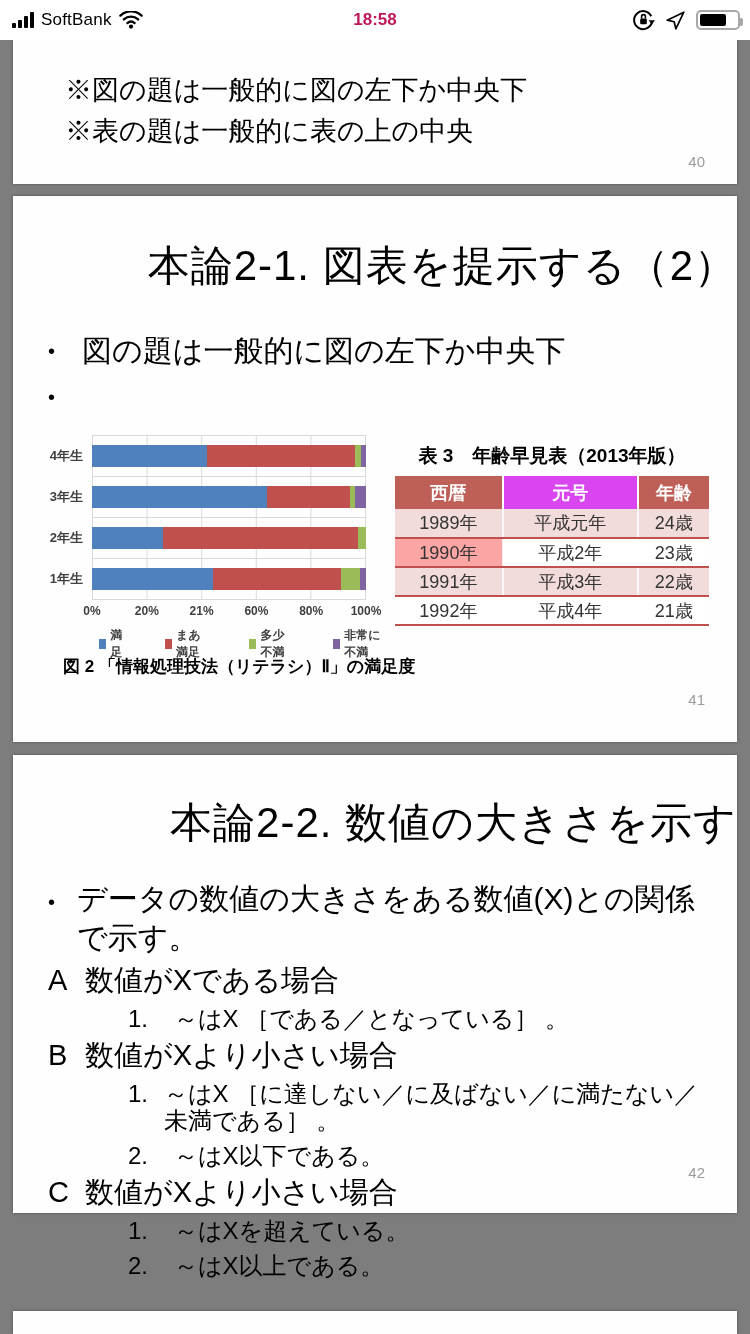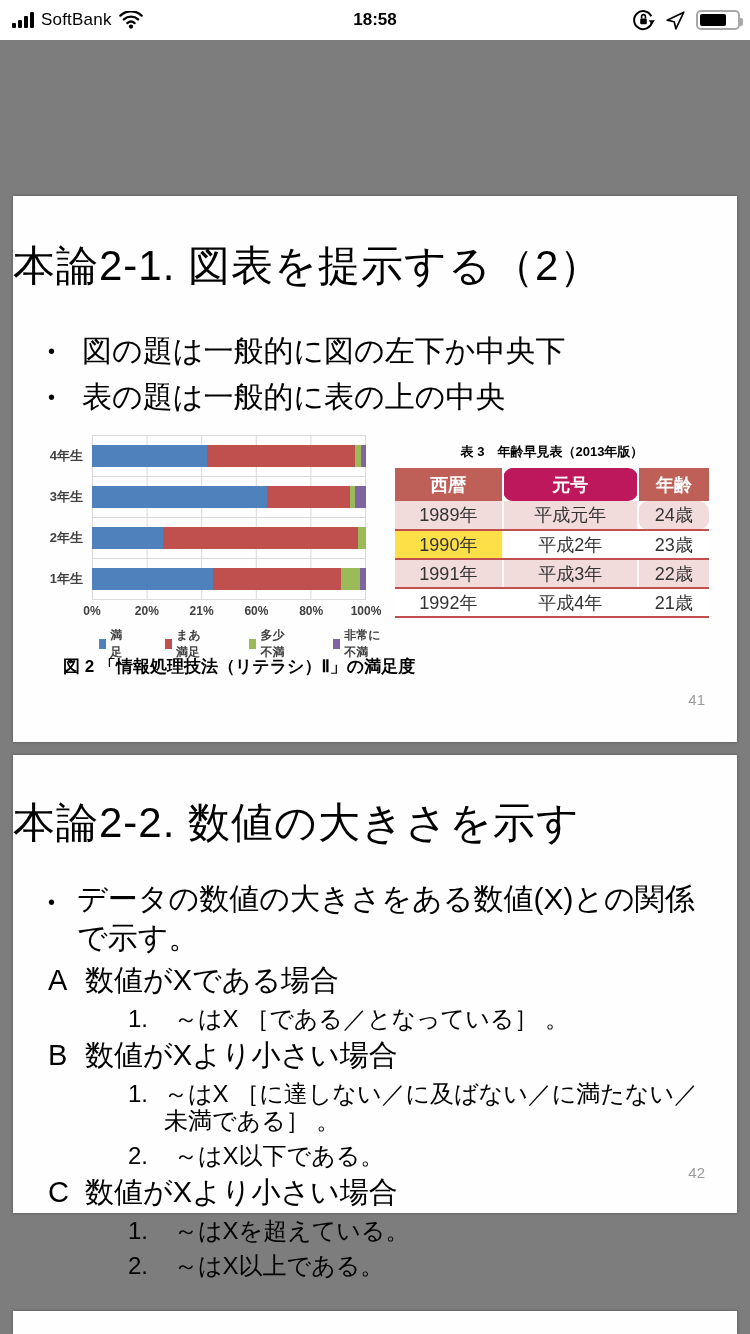--- a/index.html
+++ b/index.html
@@ -4,39 +4,39 @@
 <style>
   * { margin:0; padding:0; box-sizing:border-box; }
   html,body { width:750px; height:1334px; }
   body { font-family:"Liberation Sans", sans-serif; background:#7d7d7d; position:relative; overflow:hidden; }
 
   
   .statusbar { position:absolute; top:0; left:0; width:750px; height:40px; background:#fff;
     display:flex; align-items:center; z-index:10; }
   .sb-left { position:absolute; left:12px; top:0; height:40px; display:flex; align-items:center; gap:7px; }
   .sb-carrier { font-size:17px; color:#000; letter-spacing:.2px; }
-  .sb-time { position:absolute; left:0; width:750px; text-align:center; font-size:17px; font-weight:bold; color:#000000; }
+  .sb-time { position:absolute; left:0; width:750px; text-align:center; font-size:17px; font-weight:bold; color:#be185d; }
   .sb-right { position:absolute; right:10px; top:0; height:40px; display:flex; align-items:center; gap:10px; }
   .battery { width:44px; height:20px; border:2px solid #a8a8aa; border-radius:5px; position:relative; padding:2px; }
   .battery-fill { height:100%; background:#000; border-radius:2px; }
   .battery-nub { position:absolute; right:-5px; top:6px; width:3px; height:8px; background:#a8a8aa; border-radius:0 2px 2px 0; }
 
   
   .viewer { position:absolute; top:40px; left:0; width:750px; height:1294px; background:#7d7d7d; }
   .page { position:absolute; left:13px; width:724px; background:#fefefe; box-shadow:0 0 3px rgba(0,0,0,.35); }
   .page-number { position:absolute; font-size:15px; color:#9b9b9b; }
 
   
   .page-40 { top:0; height:144px; }
   .p40-lines { padding:30px 0 0 52px; }
   .p40-line { font-size:27px; color:#000; line-height:41px; }
 
   
   .page-41 { top:156px; height:546px; }
-  .slide-title { text-align:left; font-size:42px; color:#000; letter-spacing:1px; }
+  .slide-title { text-align:right; font-size:42px; color:#000; letter-spacing:1px; }
   .page-41 .slide-title { padding-top:42px; }
   .bullets { margin:34px 0 0 35px; }
   .bullet-line { display:flex; font-size:30px; color:#000; line-height:46px; }
   .bullet-dot { width:34px; font-size:20px; line-height:46px; }
 
   
   .chart { position:absolute; left:24px; top:239px; width:352px; }
   .chart-flex { display:flex; }
   .cat-labels { width:55px; }
   .cat-label { height:41px; line-height:41px; text-align:right; padding-right:9px;
@@ -50,21 +50,21 @@
   .x-ticks { margin-left:55px; width:274px; position:relative; height:17px; margin-top:2px; }
   .x-tick { position:absolute; transform:translateX(-50%); font-size:12px; font-weight:bold; color:#404040; top:2px; }
   .legend { margin:8px 0 0 38px; display:flex; gap:13px; align-items:center; }
   .legend-item { display:flex; align-items:center; gap:4px;margin-left:24px; }
   .legend-swatch { width:10px; height:10px; }
   .legend-label { font-size:12px; font-weight:bold; color:#404040; }
   .figure-caption { position:absolute; left:50px; top:459px; font-size:17px; font-weight:bold; color:#000; }
 
   
   .tablebox { position:absolute; left:382px; top:247px; width:314px; }
-  .table-caption { text-align:center; font-size:13px; font-weight:bold; color:#000; margin-bottom:7px; }
+  .table-caption { text-align:center; font-size:19px; font-weight:bold; color:#000; margin-bottom:7px; }
   .agetable { width:100%; border-collapse:collapse; }
   .agetable th { height:33px; color:#fff; font-size:18px; font-weight:bold; text-align:center;
     border-right:2px solid #fff; }
   .agetable th:last-child { border-right:none; }
   .agetable td { height:29px; font-size:18px; color:#333; text-align:center;
     border-bottom:2px solid #c0504d; border-right:2px solid rgba(255,255,255,.8); }
   .agetable td:last-child { border-right:none; }
 
   
   .page-42 { top:715px; height:458px; }
@@ -115,31 +115,37 @@
     </svg>
     <div class="battery">
       <div class="battery-fill" style="width:72%"></div>
       <div class="battery-nub"></div>
     </div>
   </div>
 </div>
 
 <div class="viewer">
 
+  <div class="page page-40">
+    <div class="p40-lines">
+        <div class="p40-line">※図の題は一般的に図の左下か中央下</div>
+        <div class="p40-line">※表の題は一般的に表の上の中央</div>
+      </div>
+    <div class="page-number" style="right:32px; bottom:14px;">40</div>
+  </div>
 
   <div class="page page-41">
     <div class="slide-title">本論2-1. 図表を提示する（2）</div>
     <div class="bullets">
         <div class="bullet-line">
           <span class="bullet-dot">•</span>
           <span>図の題は一般的に図の左下か中央下</span>
         </div>
         <div class="bullet-line">
           <span class="bullet-dot">•</span>
-          <span>表の題は一般的に表の上の中央</span>
         </div>
       </div>
 
     <div class="chart">
       <div class="chart-flex">
         <div class="cat-labels">
             <div class="cat-label">4年生</div>
             <div class="cat-label">3年生</div>
             <div class="cat-label">2年生</div>
             <div class="cat-label">1年生</div>
@@ -206,32 +212,32 @@
         </div>
     </div>
     <div class="figure-caption">図 2 「情報処理技法（リテラシ）Ⅱ」の満足度</div>
 
     <div class="tablebox">
       <div class="table-caption">表 3　年齢早見表（2013年版）</div>
       <table class="agetable">
         <thead>
             <tr>
               <th style="background: rgb(190, 96, 88);">西暦</th>
-              <th style="background: #be185d; border-radius: 10px;">元号</th>
+              <th style="background: #d946ef;">元号</th>
               <th style="background: rgb(190, 96, 88);">年齢</th>
             </tr>
           </thead>
         <tbody>
             <tr>
               <td style="background: rgb(242, 220, 219);">1989年</td>
               <td style="background: rgb(242, 220, 219);">平成元年</td>
-              <td style="background: rgb(242, 220, 219); border-radius: 11px;">24歳</td>
-            </tr>
-            <tr>
-              <td style="background: #fde047;">1990年</td>
+              <td style="background: rgb(242, 220, 219);">24歳</td>
+            </tr>
+            <tr>
+              <td style="background: #fca5a5;">1990年</td>
               <td style="background: rgb(255, 255, 255);">平成2年</td>
               <td style="background: rgb(255, 255, 255);">23歳</td>
             </tr>
             <tr>
               <td style="background: rgb(242, 220, 219);">1991年</td>
               <td style="background: rgb(242, 220, 219);">平成3年</td>
               <td style="background: rgb(242, 220, 219);">22歳</td>
             </tr>
             <tr>
               <td style="background: rgb(255, 255, 255);">1992年</td>

